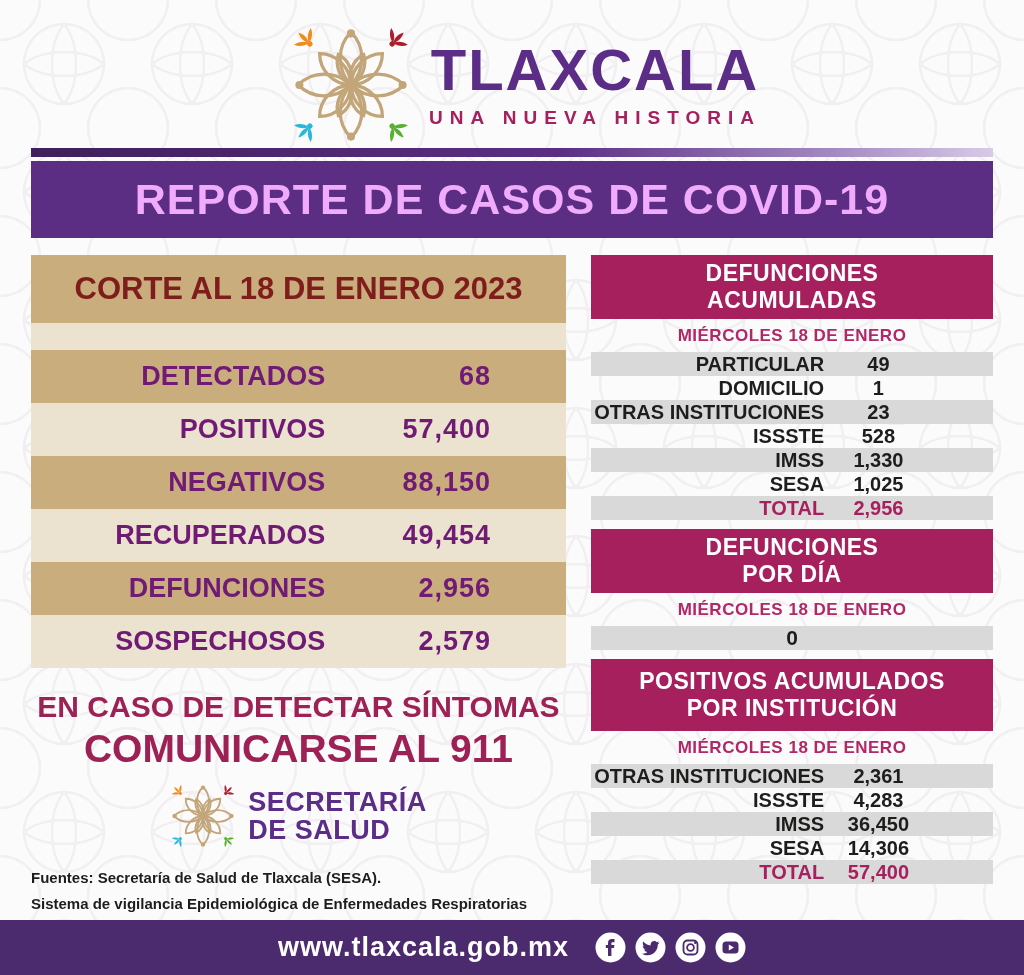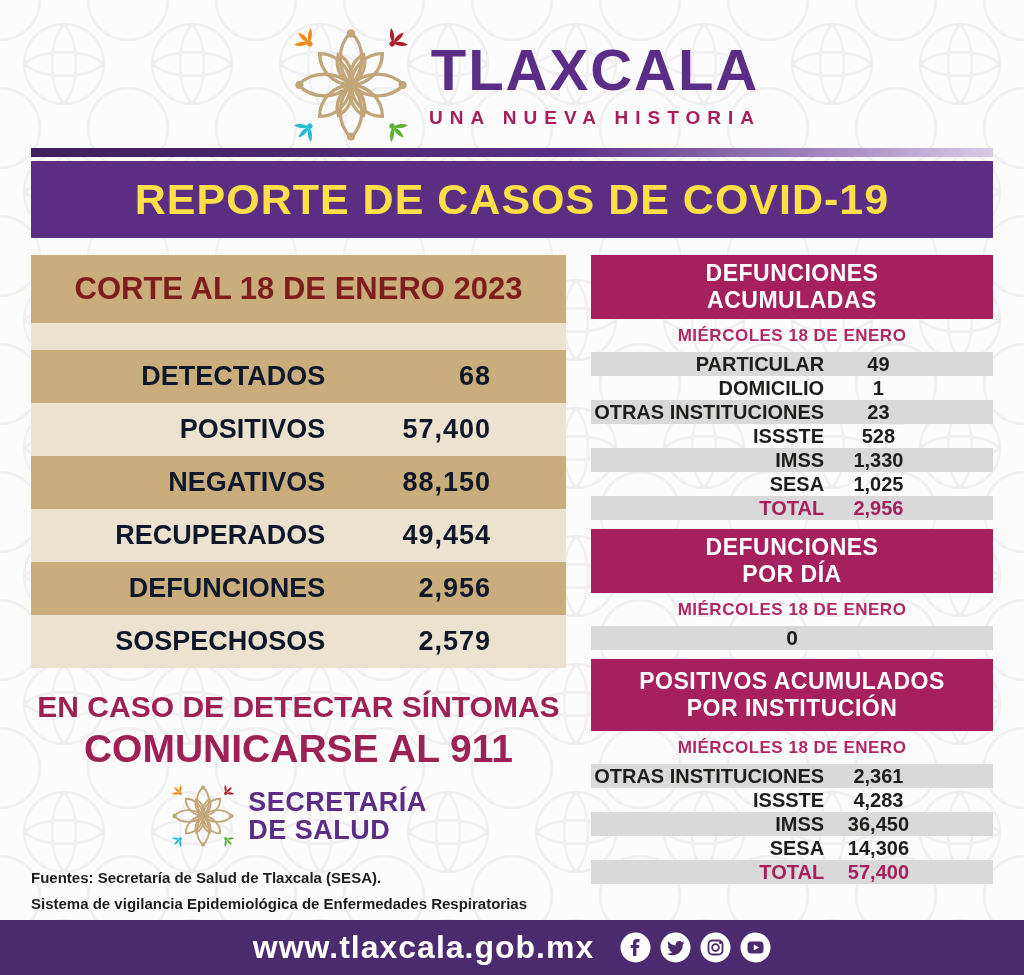--- a/index.html
+++ b/index.html
@@ -17,32 +17,32 @@
   .logo-flower { width:120px; height:120px; }
   .logo-text { text-align:center; }
   .logo-title { color:#5b2d87; font-size:58px; font-weight:800; letter-spacing:2px; line-height:1; }
   .logo-tagline { color:#a6205e; font-size:19px; font-weight:700; letter-spacing:7px; margin-top:8px; }
 
   
   .thin-bar { margin:0 31px; height:9px;
     background:linear-gradient(90deg,#3f1f5c 0%,#5b2e84 55%,#a88fc6 85%,#d7cbe6 100%); }
   .banner { margin:4px 31px 0 31px; height:77px; background:#5b2e84;
     display:flex; align-items:center; justify-content:center; }
-  .banner-title { color:#fde047; font-size:43px; font-weight:700; letter-spacing:1px; }
+  .banner-title { color:#f0abfc; font-size:43px; font-weight:700; letter-spacing:1px; }
 
   
   .cols { display:flex; gap:25px; padding:0 31px; margin-top:17px; }
   .col-left { width:535px; }
   .col-right { width:402px; }
 
   
   .summary-header { height:68px; background:#c9ad7d; display:flex; align-items:center; justify-content:center; }
   .summary-header-text { color:#7f1d1d; font-size:31px; font-weight:700; }
   .summary-spacer { height:27px; background:#ebe3cf; }
-  .srow { height:53px; display:flex; align-items:center; font-size:27px; font-weight:700; color:#0f172a; }
+  .srow { height:53px; display:flex; align-items:center; font-size:27px; font-weight:700; color:#701a75; }
   .srow-tan { background:#c9ad7d; }
   .srow-cream { background:#ebe3cf; }
   .srow-label { width:55%; text-align:right; }
   .srow-value { width:31%; text-align:right; letter-spacing:1px; }
 
   
   .notice { text-align:center; margin-top:22px; color:#9e2155; }
   .notice-line1 { font-size:30px; font-weight:800; }
   .notice-line2 { font-size:39px; font-weight:800; margin-top:3px; }
 
@@ -68,21 +68,21 @@
   .rrow-label { width:58%; text-align:right; }
   .rrow-value { width:27%; text-align:center; }
   .rrow-total .rrow-label, .rrow-total .rrow-value { color:#a6205e; }
   .rrow-single { justify-content:center; }
   .rrow-single .rrow-center { width:100%; text-align:center; font-size:21px; }
   .sec-gap { height:9px; }
 
   
   .footer { position:absolute; left:0; bottom:0; width:1024px; height:55px; background:#4c2a6e;
     display:flex; align-items:center; justify-content:center; gap:26px; z-index:2; }
-  .footer-url { color:#ffffff; font-size:32px; font-weight:700; letter-spacing:1px; }
+  .footer-url { color:#ffffff; font-size:27px; font-weight:700; letter-spacing:1px; }
   .socials { display:flex; align-items:center; gap:9px; }
   .social { width:31px; height:31px; display:block; cursor:pointer; }
 </style>
 </head>
 <body>
 
 <svg width="0" height="0" style="position:absolute">
   <defs>
     <g id="flower-def">
       <g fill="none" stroke="#c2a679" stroke-width="5.5">

